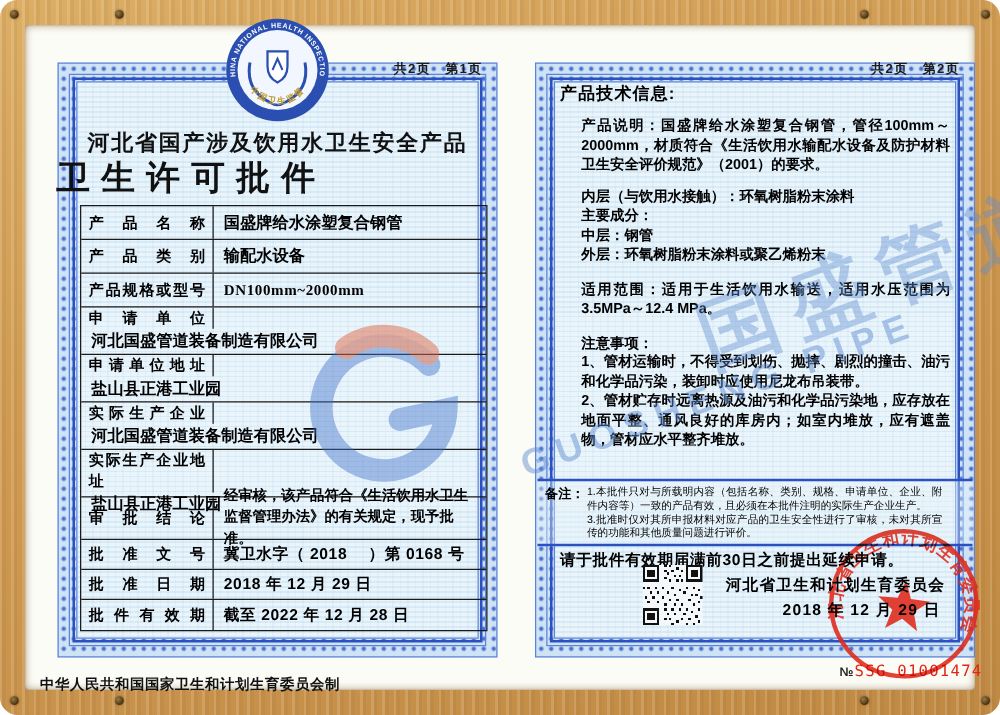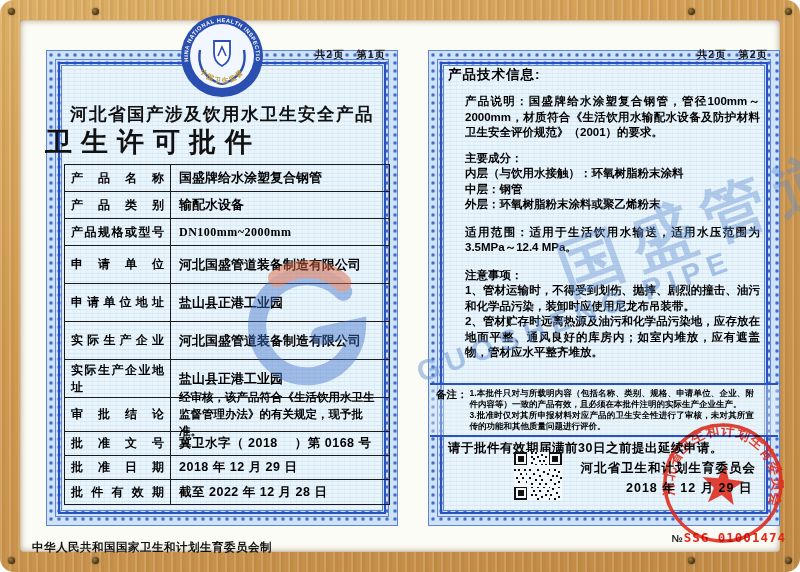--- a/index.html
+++ b/index.html
@@ -29,50 +29,50 @@
   .pcontent{position:absolute;inset:0;z-index:3;}
 
   
   .emblem{position:absolute;left:calc(50% - 42px);top:-14px;width:84px;height:84px;z-index:5;}
   .title1{position:absolute;left:0;right:0;top:74px;text-align:center;font-size:17.5px;font-weight:bold;color:#111;letter-spacing:1.5px;}
   .title2{position:absolute;left:0;right:0;top:96px;text-align:left;font-size:27px;font-weight:bold;color:#111;letter-spacing:9px;padding-left:9px;box-sizing:border-box;}
   .ltable{position:absolute;left:28px;top:136px;width:326px;border:1.5px solid #1a1a1a;box-sizing:border-box;background:transparent;}
   .trow{display:flex;border-bottom:1px solid #1a1a1a;box-sizing:border-box;}
   .trow:last-child{border-bottom:none;}
   .trow:nth-child(-n+3){height:27px;}
-  .trow:nth-child(n+4):nth-child(-n+7){height:38px;}
+  .trow:nth-child(n+4):nth-child(-n+7){height:38px;flex-direction:column;}
   .trow:nth-child(8){height:34px;}
   .trow:nth-child(n+9){height:24px;}
   .tlabel{width:106px;border-right:1px solid #1a1a1a;display:flex;align-items:center;padding:0 6px;box-sizing:border-box;}
   .tlabel span{display:inline-block;width:100%;text-align:justify;text-align-last:justify;font-size:12px;font-weight:bold;color:#000;}
   .tvalue{flex:1;display:flex;align-items:center;padding:0 8px;font-size:13px;font-weight:bold;color:#000;box-sizing:border-box;}
   .trow:nth-child(3) .tvalue{font-family:"Liberation Serif",serif;font-size:12px;letter-spacing:.5px;}
   .trow:nth-child(8) .tvalue{font-size:11.5px;line-height:1.5;padding:2px 8px;}
   .trow:nth-child(n+9) .tvalue{font-size:12.5px;letter-spacing:.5px;}
   .lfooter{position:absolute;left:-4px;top:512px;font-size:11.5px;font-weight:bold;color:#111;letter-spacing:.5px;white-space:nowrap;}
 
   
   .rheading{position:absolute;left:30px;top:38px;font-size:13.5px;font-weight:bold;color:#000;letter-spacing:1px;}
   .rbody{position:absolute;left:47px;right:30px;top:66px;font-size:11.5px;font-weight:600;color:#000;line-height:15.5px;text-align:justify;}
   .rbody p{margin:0;}
   .rbody p.gap{margin-bottom:10px;}
   .rbody p.mt{margin-top:12px;}
   .remark{position:absolute;left:12px;right:12px;top:355px;border-top:2px solid #2b50c0;border-bottom:2px solid #2b50c0;
     padding:3px 24px 3px 6px;display:flex;box-sizing:border-box;background:rgba(233,244,251,.4);}
   .remark-label{font-size:10.5px;font-weight:bold;color:#000;white-space:nowrap;margin-right:2px;}
   .remark-lines{flex:1;}
-  .remark-lines p{margin:0;font-size:8.5px;line-height:11px;color:#000;font-weight:700;text-align:justify;}
+  .remark-lines p{margin:0;font-size:8.5px;line-height:11px;color:#000;font-weight:400;text-align:justify;}
   .renewal{position:absolute;left:30px;top:412px;font-size:12.5px;font-weight:bold;color:#000;letter-spacing:.5px;}
   .qr{position:absolute;left:96px;top:424px;width:48px;height:48px;}
   .authority{position:absolute;right:34px;top:432px;font-size:12.5px;font-weight:bold;color:#000;letter-spacing:1px;z-index:4;}
   .issuedate{position:absolute;left:208px;top:452px;font-size:12.5px;font-weight:bold;color:#000;letter-spacing:1px;z-index:4;}
   .seal{position:absolute;left:240px;top:390px;width:130px;height:130px;z-index:6;opacity:.88;transform:rotate(6deg);}
   .serial{position:absolute;right:4px;top:500px;z-index:5;white-space:nowrap;}
   .serial .no{font-size:10px;font-weight:bold;color:#222;margin-right:1px;}
-  .serial .val{font-family:"DejaVu Sans Mono",monospace;font-size:12.5px;font-weight:bold;color:#e02718;letter-spacing:1px;}
+  .serial .val{font-family:"DejaVu Sans Mono",monospace;font-size:12.5px;font-weight:normal;color:#e02718;letter-spacing:1px;}
 
   
   .wm{pointer-events:none;z-index:4;position:absolute;}
   .wm-logo{left:238px;top:258px;width:140px;height:140px;transform:rotate(-12deg);opacity:.55;}
   .wm-cn{left:552px;top:178px;transform:rotate(-20deg);font-size:64px;font-weight:bold;color:rgba(96,140,208,.40);letter-spacing:12px;white-space:nowrap;}
   .wm-en{left:408px;top:300px;transform:rotate(-20deg);font-size:29px;font-weight:bold;color:rgba(96,140,208,.48);letter-spacing:7px;white-space:nowrap;font-family:"Liberation Sans",sans-serif;}
 </style>
 </head>
 <body>
 
@@ -207,22 +207,22 @@
             <div class="pb3"></div>
           </div>
         </div>
     </div>
 
     <div class="pcontent">
       <div class="rheading">产品技术信息:</div>
 
       <div class="rbody">
         <p class="gap">产品说明：国盛牌给水涂塑复合钢管，管径100mm～2000mm，材质符合《生活饮用水输配水设备及防护材料卫生安全评价规范》（2001）的要求。</p>
+        <p>内层（与饮用水接触）：环氧树脂粉末涂料</p>
         <p>主要成分：</p>
-        <p>内层（与饮用水接触）：环氧树脂粉末涂料</p>
         <p>中层：钢管</p>
         <p>外层：环氧树脂粉末涂料或聚乙烯粉末</p>
         <p class="mt">适用范围：适用于生活饮用水输送，适用水压范围为3.5MPa～12.4 MPa。</p>
         <p class="mt">注意事项：</p>
         <p>1、管材运输时，不得受到划伤、抛摔、剧烈的撞击、油污和化学品污染，装卸时应使用尼龙布吊装带。</p>
         <p>2、管材贮存时远离热源及油污和化学品污染地，应存放在地面平整、通风良好的库房内；如室内堆放，应有遮盖物，管材应水平整齐堆放。</p>
       </div>
 
       <div class="remark">
         <div class="remark-label">备注：</div>

